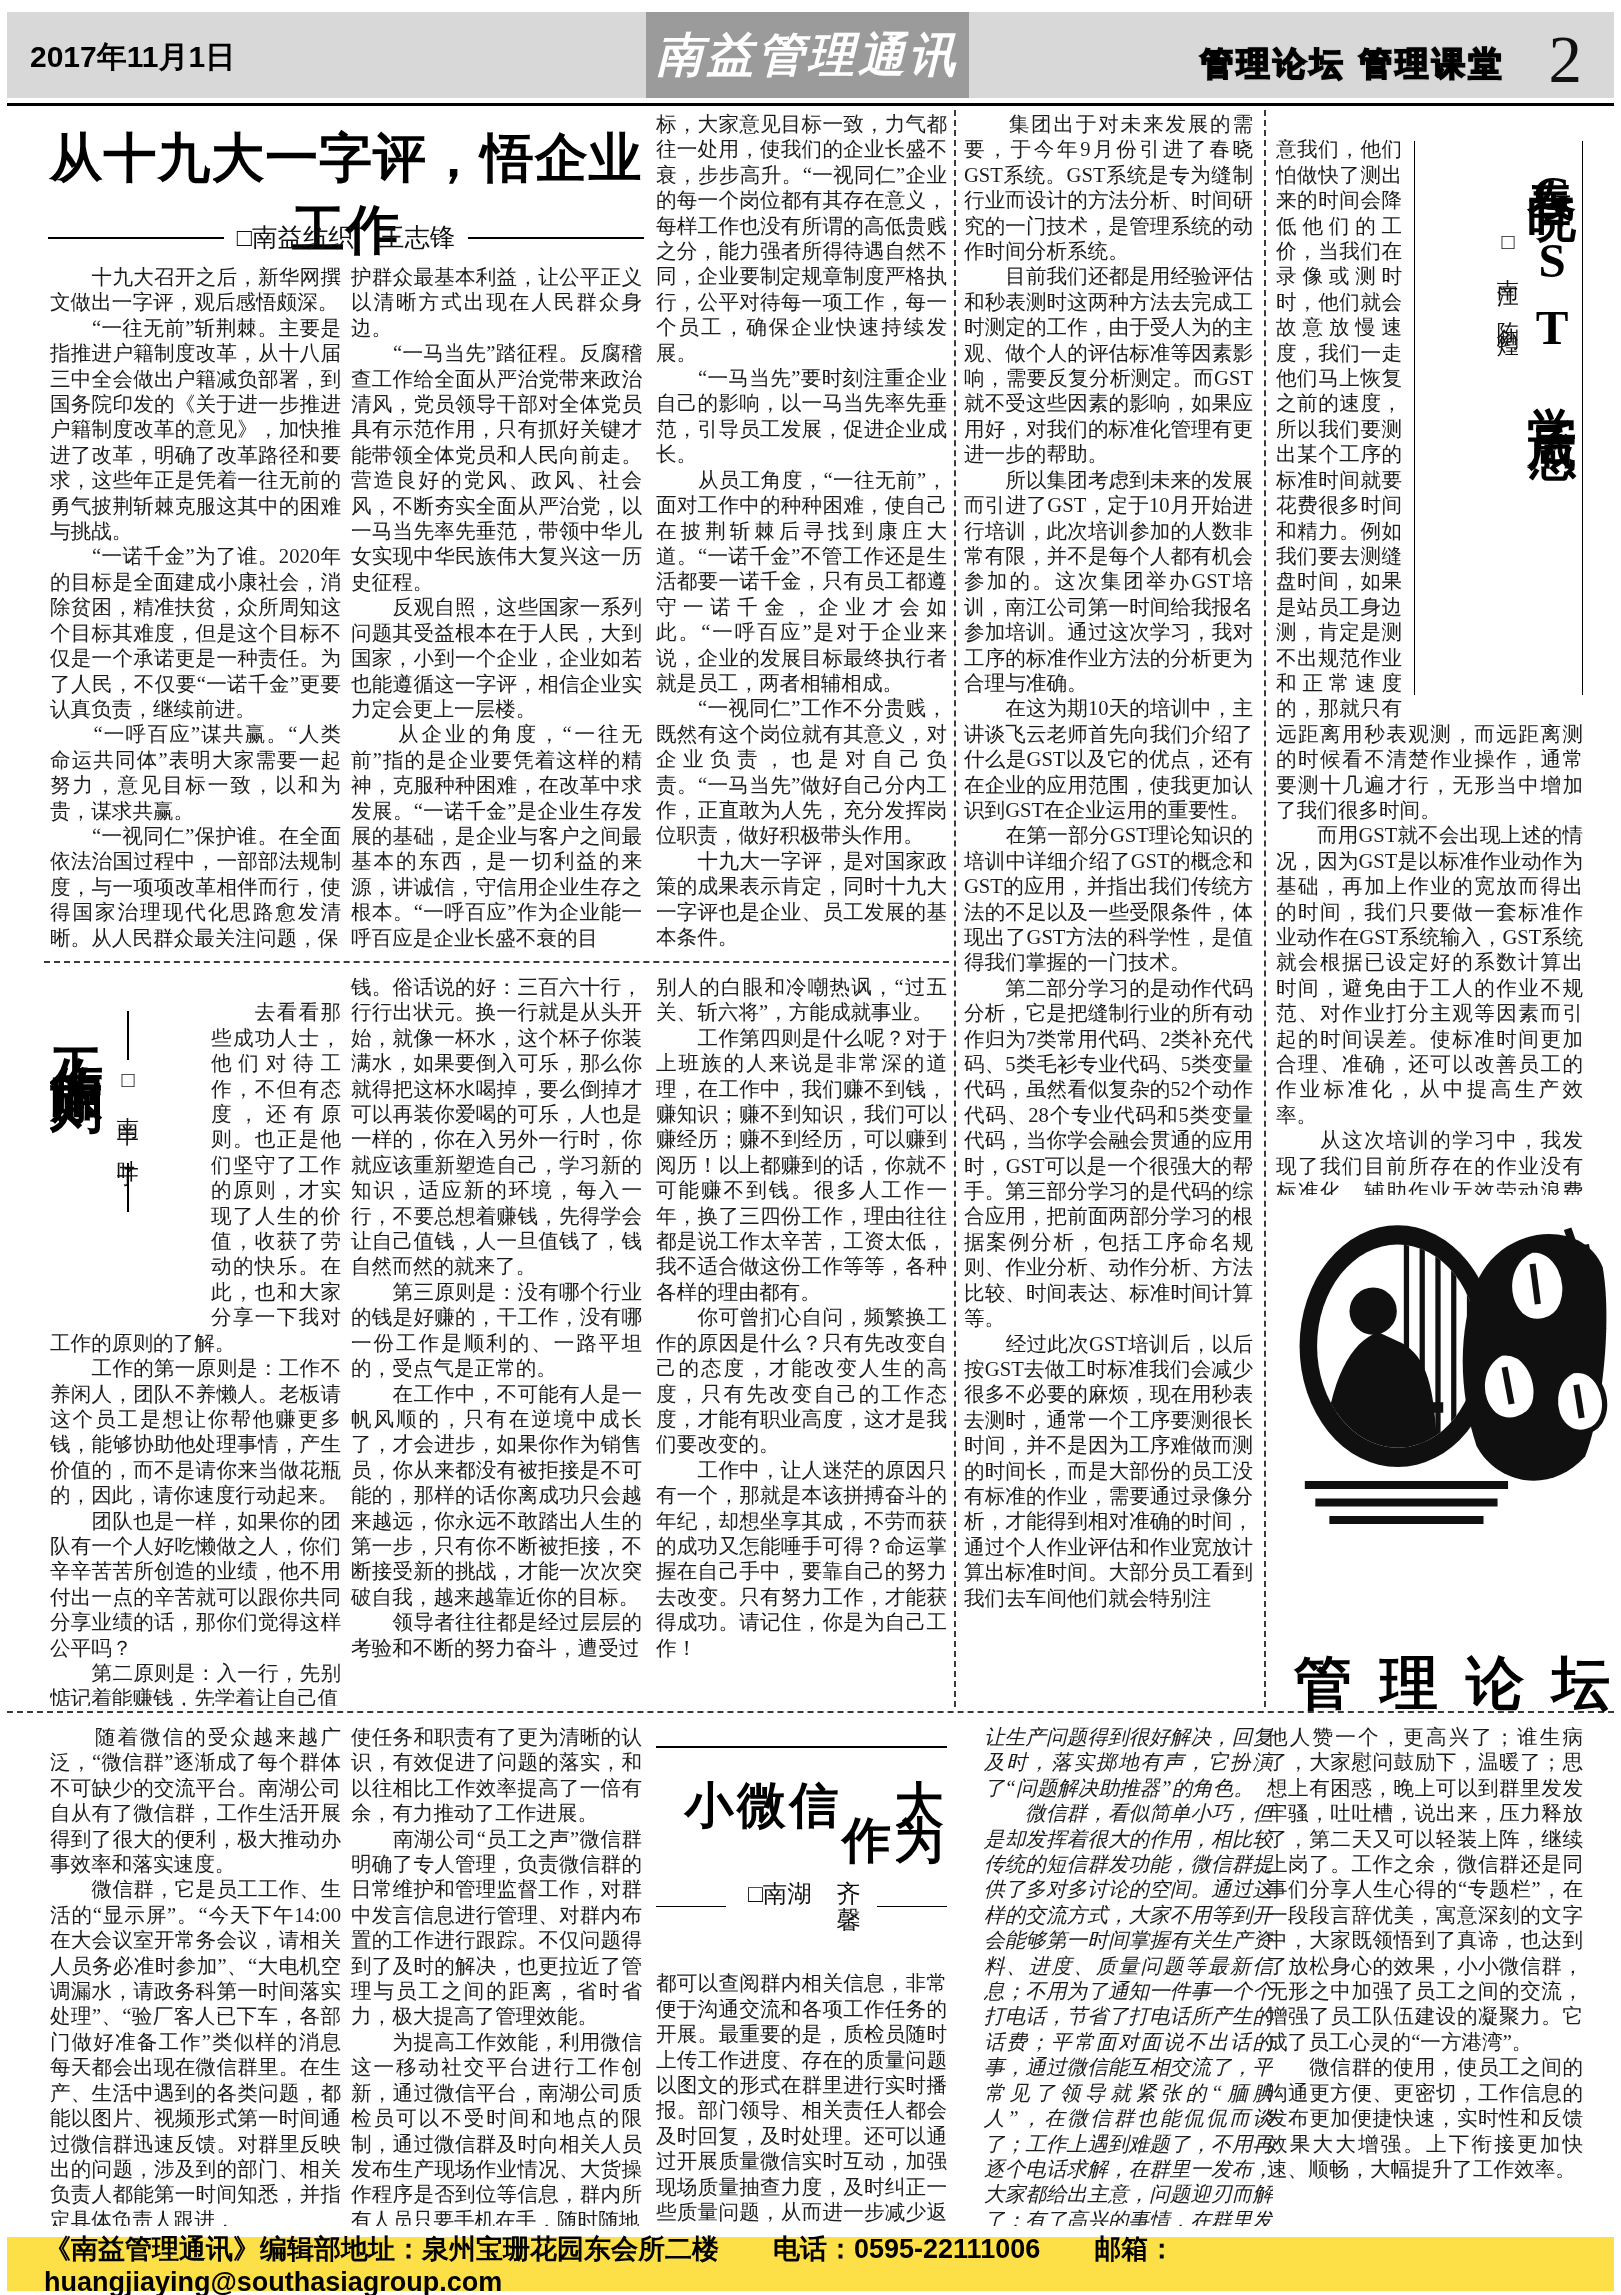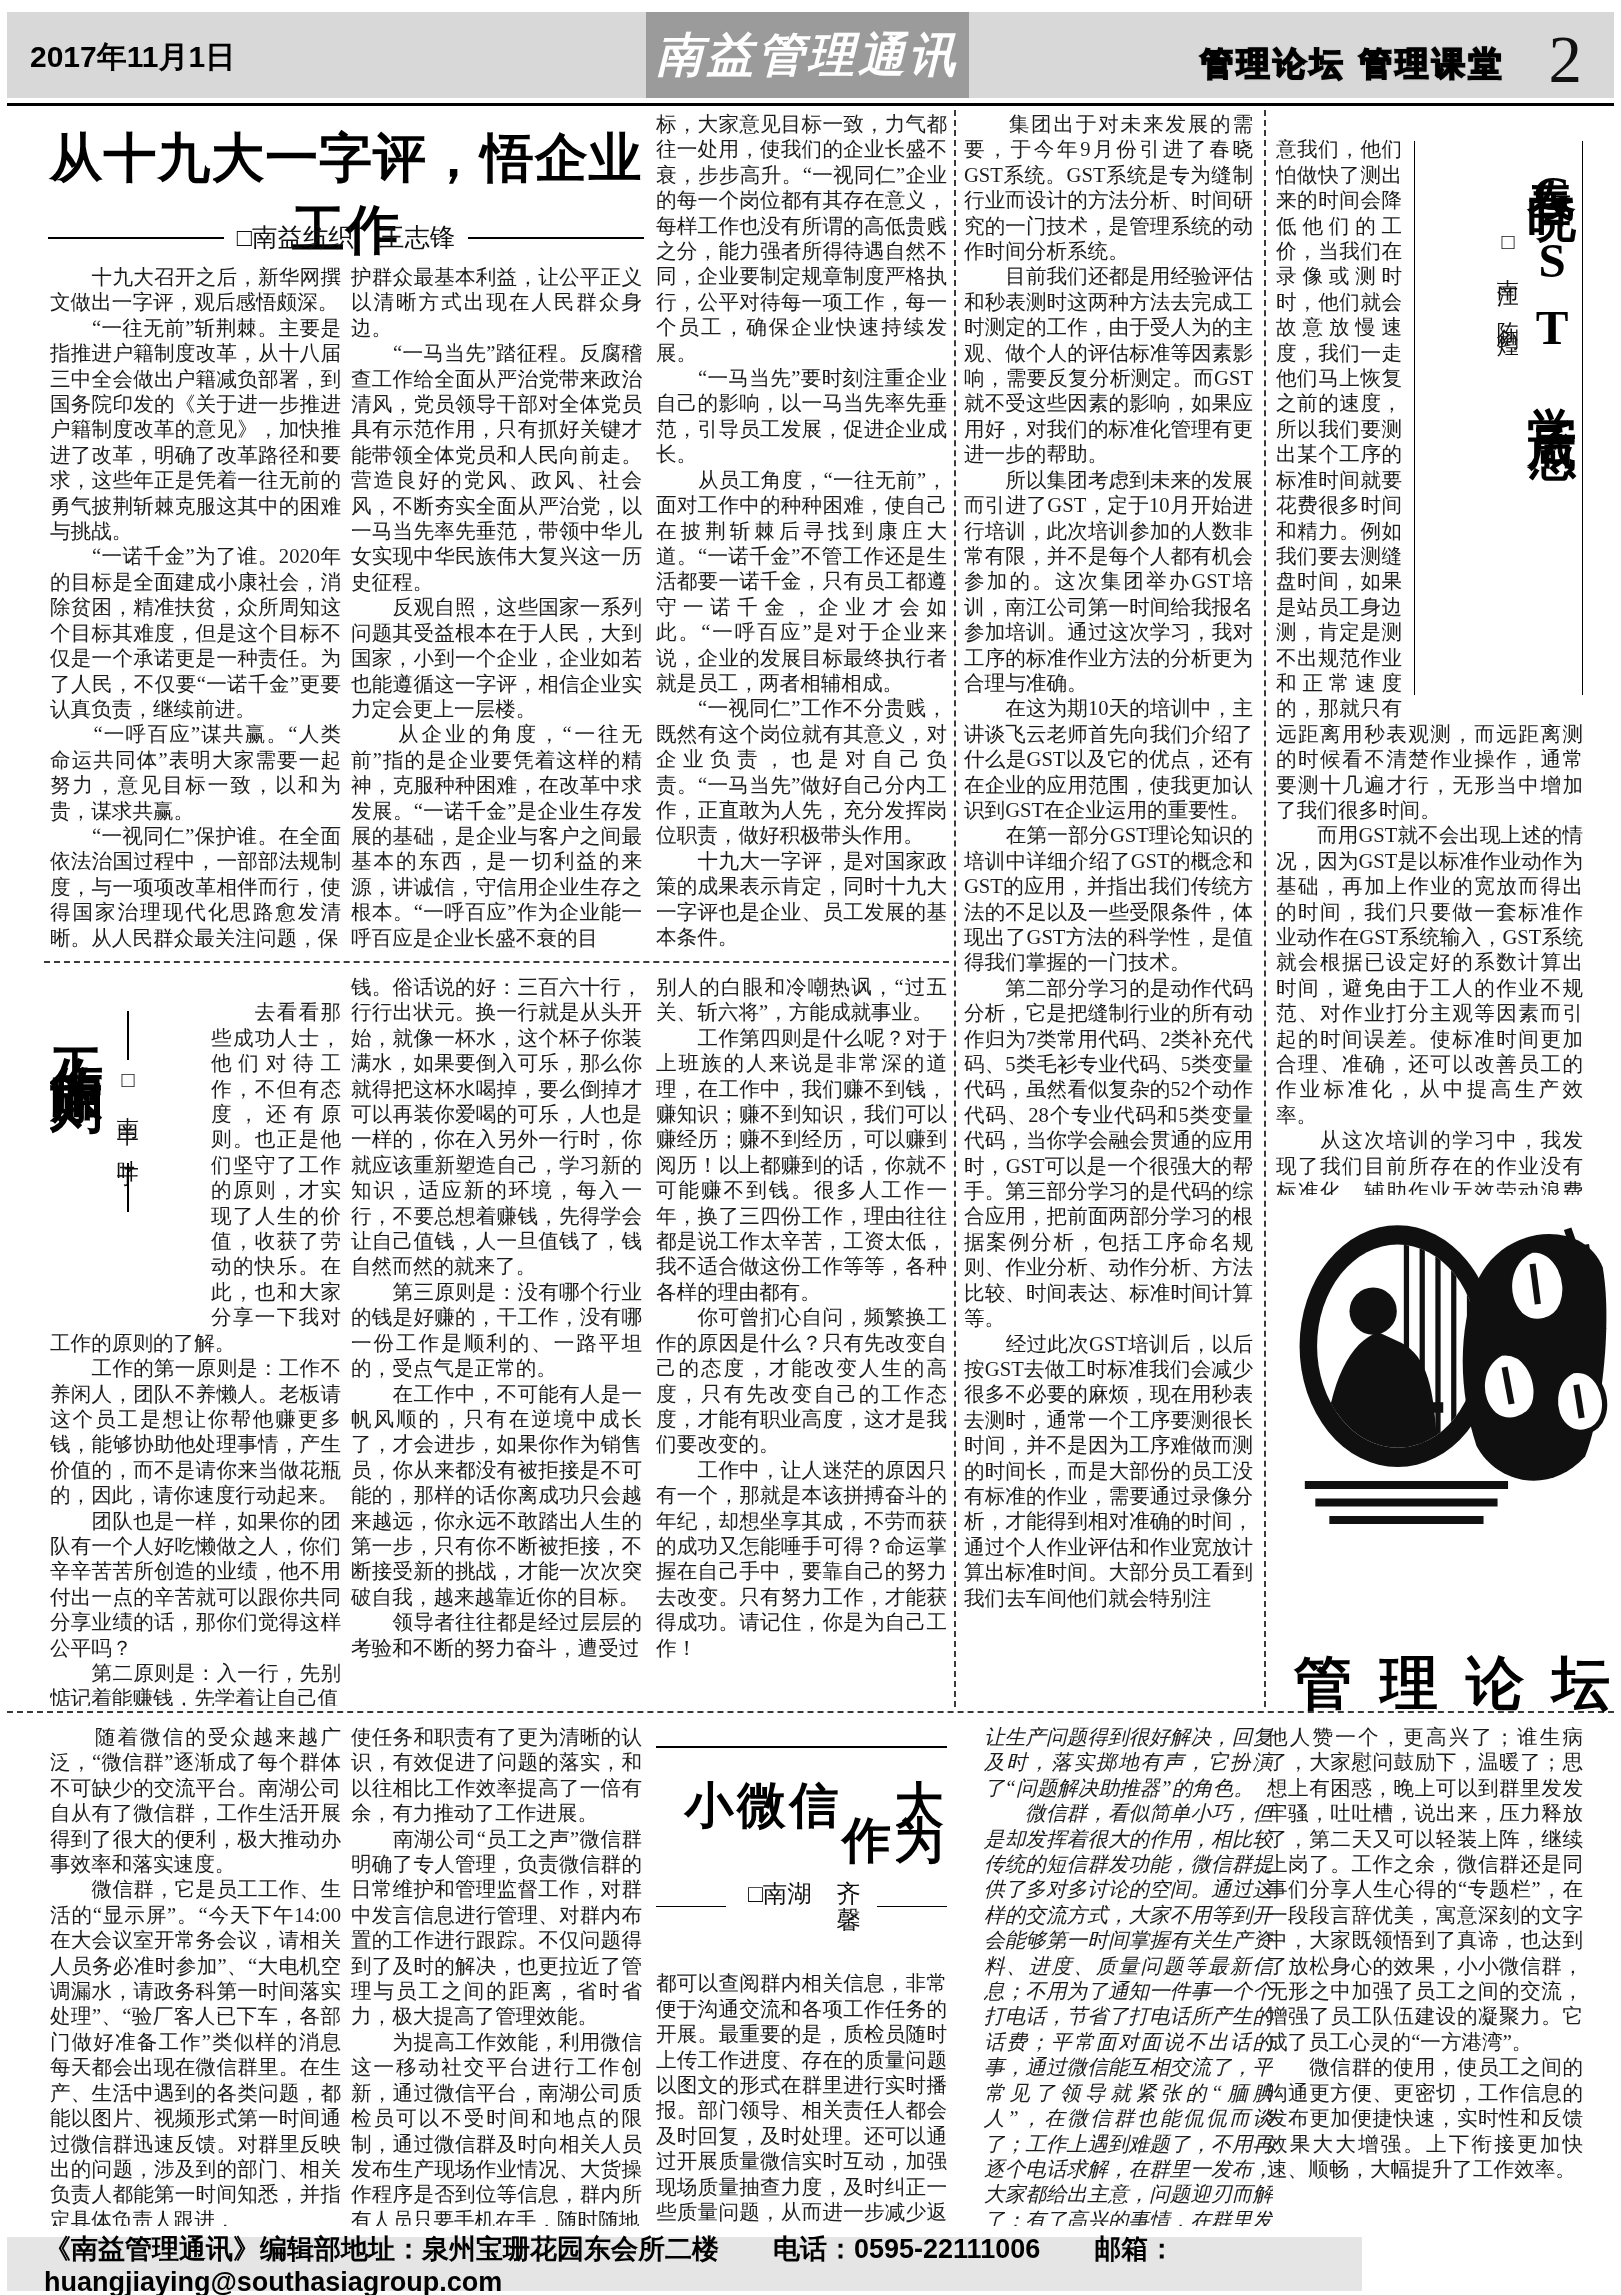--- a/index.html
+++ b/index.html
@@ -45,21 +45,21 @@
   .wx-byline{display:flex;align-items:center;justify-content:center;gap:16px;font-size:24.5px;margin-top:17.5px;color:#111;}
   .wx-byline .bl-short{width:96px;height:1.8px;background:#000;}
   
   .vdash{position:absolute;width:0;border-left:2.6px dashed #3a3a3a;}
   .hdash{position:absolute;height:0;border-top:2.6px dashed #3a3a3a;}
   
   .forum-graphic{position:absolute;left:1294px;top:1199px;width:316px;height:508px;}
   .forum-caption{margin-top:3.5px;text-align:center;font-size:58px;font-weight:900;color:#000;
         letter-spacing:28px;margin-right:-28px;white-space:nowrap;}
   
-  .footer-bar{position:absolute;left:7px;top:2237px;width:1355px;height:54px;background:#e5e5e5;
+  .footer-bar{position:absolute;left:7px;top:2237px;width:1607px;height:54px;background:#fde047;
         display:flex;align-items:center;padding-left:37px;box-sizing:border-box;
         font-family:"Liberation Sans","DejaVu Sans",sans-serif;font-weight:bold;font-size:27px;color:#000;}
 </style>
 </head>
 <body>
 
 <div id="canvas">
 
   <div class="header-bar"></div>
   <div class="date">2017年11月1日</div>

